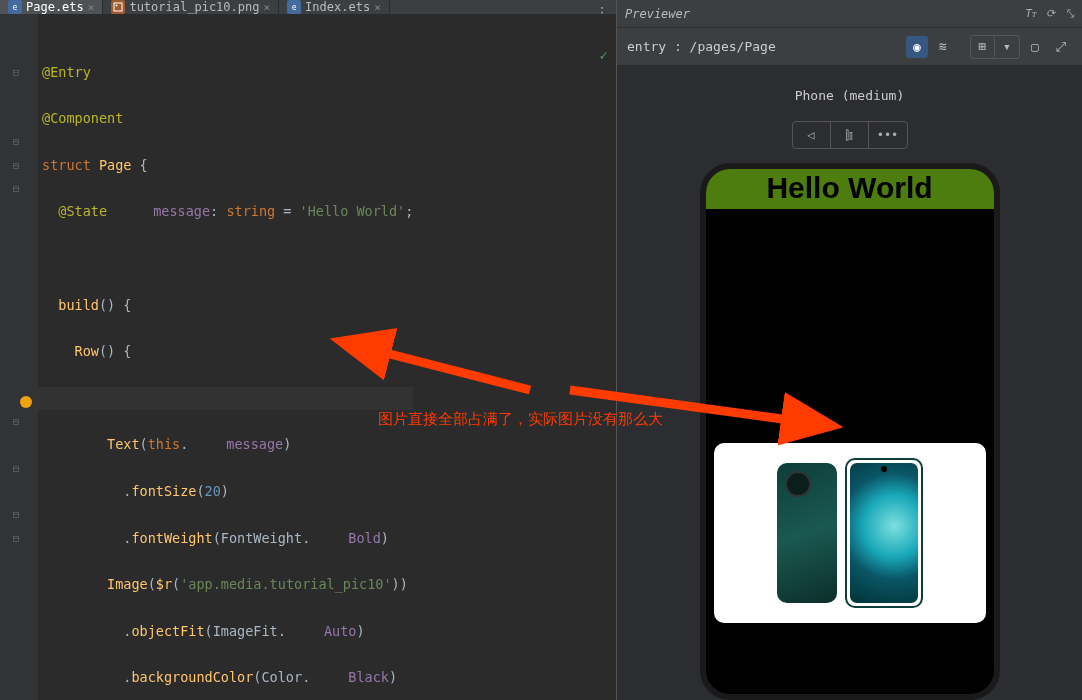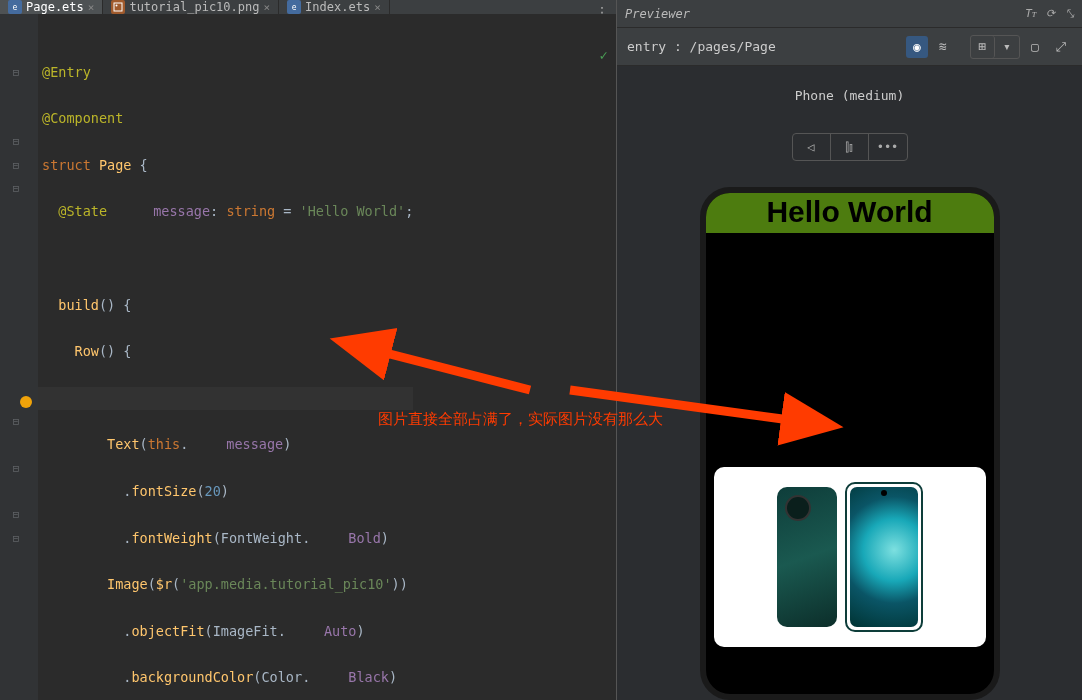--- a/index.html
+++ b/index.html
@@ -174,21 +174,20 @@
   .icon-group .icon-btn { border-right:1px solid #555; width:24px; }
   .icon-group .icon-btn:last-child { border-right:none; }
   
   .preview-body {
     flex: 1;
     background: #2b2d30;
     display: flex;
     flex-direction: column;
     align-items: center;
     overflow:hidden;
-    gap:12px;
   }
   .device-label {
     color: #ccc;
     font-size: 13px;
     margin-top: 22px;
   }
   .device-toolbar {
     margin-top: 18px;
     display:flex;
     border:1px solid #555;

